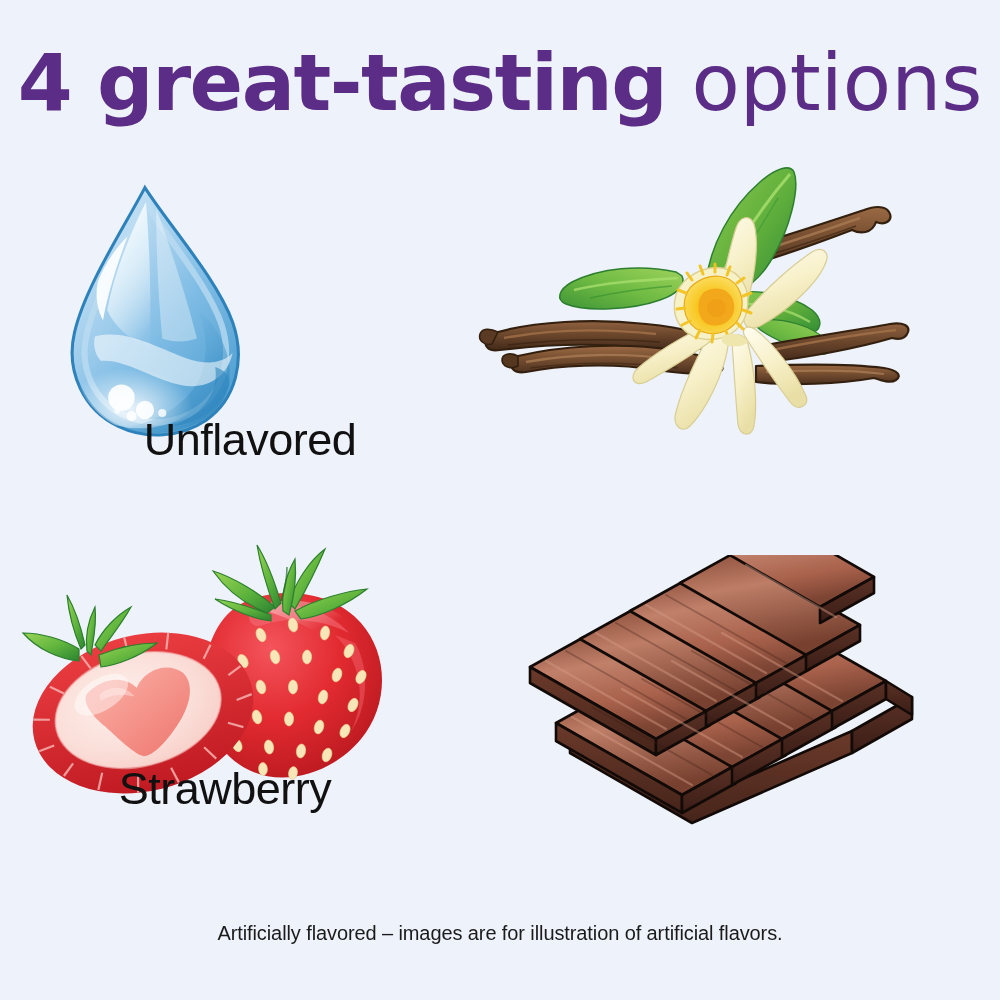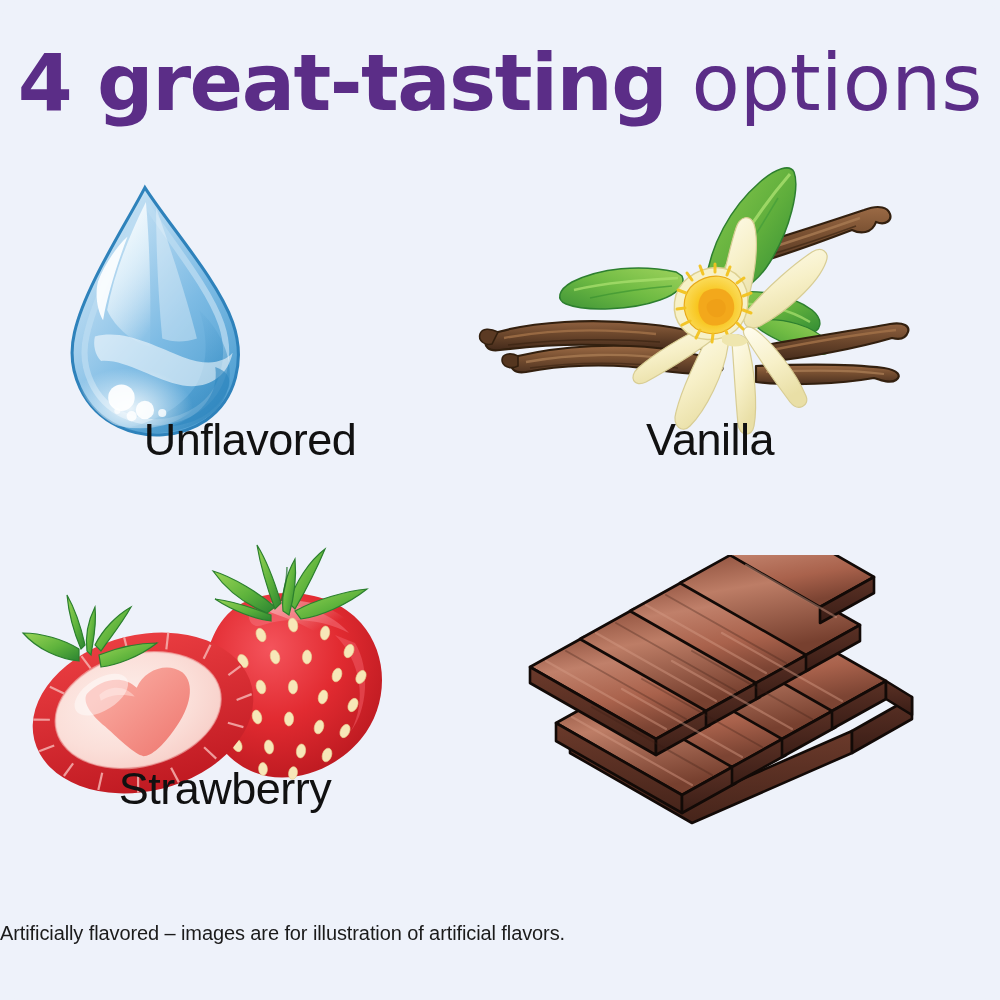--- a/index.html
+++ b/index.html
@@ -93,21 +93,21 @@
   .cell-vanilla    .flavor-label { top: 254px; }
   .cell-strawberry .flavor-label { top: 248px; }
   .cell-chocolate  .flavor-label { top: 208px; }
 
   
   .footnote {
     position: absolute;
     top: 922px;
     left: 0;
     width: 1000px;
-    text-align: left;
+    text-align: center;
     font-family: "Liberation Sans", sans-serif;
     font-weight: 400;
     font-size: 20px;
     letter-spacing: -0.1px;
     color: #1b1b1b;
     white-space: nowrap;
   }
 </style>
 </head>
 <body>
@@ -366,21 +366,20 @@
 
             <path d="M244 132 C 258 124, 272 130, 274 144
                      C 276 158, 264 168, 250 165
                      C 238 162, 234 142, 244 132 Z" fill="#f3a81b"></path>
             <path d="M252 140 C 262 136, 268 144, 265 152 C 262 159, 252 159, 248 152 C 245 146, 247 142, 252 140 Z" fill="#efa017"></path>
 
             <path d="M262 176 C 272 172, 284 174, 288 182 C 282 188, 268 188, 262 182 Z" fill="#efe6ae"></path>
           </g>
         </svg>
       </div>
-      <div class="flavor-label">Vanilla</div>
     </div>
 
     <div class="flavor-cell cell-strawberry">
       <div class="art">
         <svg width="500" height="290" viewBox="0 0 500 290" xmlns="http://www.w3.org/2000/svg">
           <defs>
             <radialGradient id="berryGrad" cx="0.38" cy="0.3" r="0.85">
               <stop offset="0%" stop-color="#f4545c"></stop>
               <stop offset="45%" stop-color="#e22b31"></stop>
               <stop offset="100%" stop-color="#b0141b"></stop>

